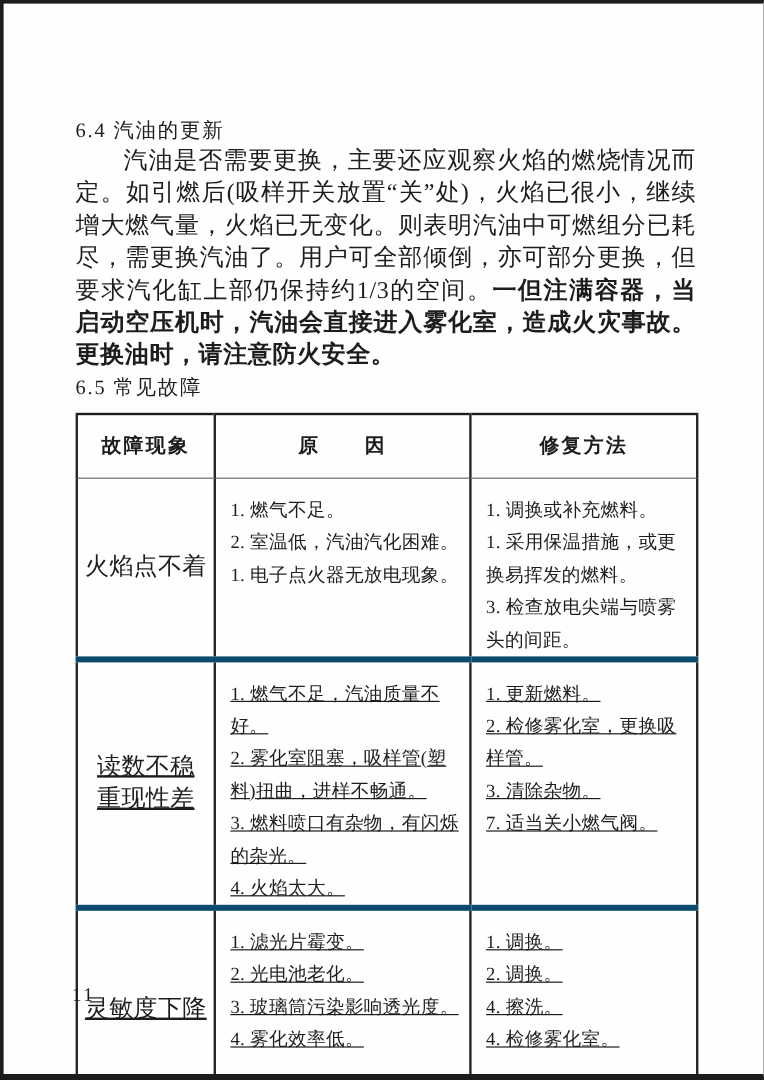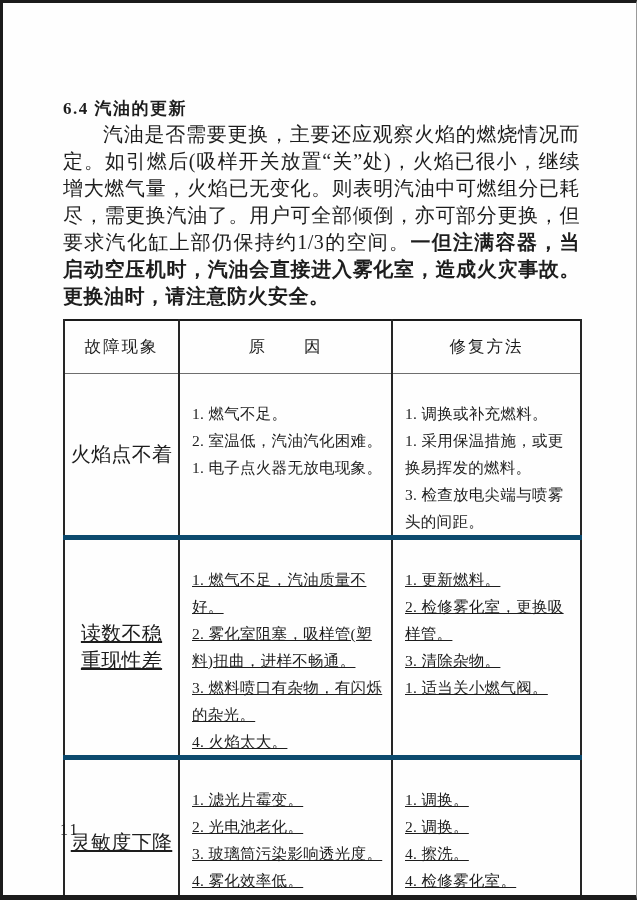--- a/index.html
+++ b/index.html
@@ -12,68 +12,69 @@
     position:relative;width:637px;height:900px;box-sizing:border-box;
     background:#fefefe;overflow:hidden;
     border-top:3px solid #1c1c1c;
     border-left:3px solid #1c1c1c;
     border-bottom:5px solid #1c1c1c;
     border-right:1px solid #9a9a9a;
   }
   .content{position:absolute;left:60px;top:93px;width:517px;}
   .heading{
     font-size:17px;line-height:25px;margin:0;
-    letter-spacing:1.5px;white-space:nowrap;font-weight:bold;
+    letter-spacing:1.5px;white-space:nowrap;
   }
   .para{
     margin:0;font-size:20px;line-height:27px;
     text-indent:2em;text-align:justify;letter-spacing:0.5px;
   }
   .para strong{
     font-family:"Liberation Sans","DejaVu Sans",sans-serif;
     font-weight:700;
   }
   table.fault{
     margin-top:9px;width:100%;border-collapse:collapse;table-layout:fixed;
     border:2px solid #1b1b1b;
   }
   table.fault th, table.fault td{
     border-left:2px solid #262626;border-right:2px solid #262626;
     box-sizing:border-box;
   }
   table.fault thead th{
-    height:53px;font-size:16.5px;font-weight:400;text-align:center;
+    height:53px;font-size:16.5px;font-weight:700;text-align:center;
     vertical-align:middle;border-bottom:1px solid #6e6e6e;letter-spacing:2px;
   }
   table.fault tbody tr + tr td{border-top:5px solid #0c4a6e;text-decoration:underline;}
   table.fault tbody tr:nth-child(1){height:148px;}
   table.fault tbody tr:nth-child(2){height:155px;}
   table.fault tbody tr:nth-child(3){height:170px;}
   td.col-symptom{
     text-align:center;vertical-align:middle;font-size:20px;
     line-height:29px;letter-spacing:1.5px;
   }
   td.col-causes, td.col-fixes{
-    vertical-align:top;padding:26px 6px 0 12px;font-size:15.5px;
+    vertical-align:top;padding:13px 6px 0 12px;font-size:15.5px;
   }
   .cell-line{line-height:27px;letter-spacing:0.3px;}
   .page-number{
     position:absolute;left:57px;bottom:56px;font-size:16px;letter-spacing:2px;
   }
 </style>
 </head>
 <body>
 
 <div class="page">
   <div class="content">
 
     <div class="heading">6.4 汽油的更新</div>
 
     <p class="para"><span>汽油是否需要更换，主要还应观察火焰的燃烧情况而定。如引燃后(吸样开关放置“关”处)，火焰已很小，继续增大燃气量，火焰已无变化。则表明汽油中可燃组分已耗尽，需更换汽油了。用户可全部倾倒，亦可部分更换，但要求汽化缸上部仍保持约1/3的空间。</span><strong>一但注满容器，当启动空压机时，汽油会直接进入雾化室，造成火灾事故。更换油时，请注意防火安全。</strong></p>
 
+    <div class="heading">6.5 常见故障</div>
 
     <table class="fault">
       <colgroup>
         <col style="width:115px">
         <col style="width:213px">
         <col style="width:189px">
       </colgroup>
       <thead>
         <tr>
           <th>故障现象</th>
@@ -105,21 +106,21 @@
             <td class="col-causes">
               <div class="cell-line">1. 燃气不足，汽油质量不好。</div>
               <div class="cell-line">2. 雾化室阻塞，吸样管(塑料)扭曲，进样不畅通。</div>
               <div class="cell-line">3. 燃料喷口有杂物，有闪烁的杂光。</div>
               <div class="cell-line">4. 火焰太大。</div>
             </td>
             <td class="col-fixes">
               <div class="cell-line">1. 更新燃料。</div>
               <div class="cell-line">2. 检修雾化室，更换吸样管。</div>
               <div class="cell-line">3. 清除杂物。</div>
-              <div class="cell-line">1. 适当关小燃气阀。</div>
+              <div class="cell-line">7. 适当关小燃气阀。</div>
             </td>
           </tr>
           <tr>
             <td class="col-symptom">
               <div class="cell-line">灵敏度下降</div>
             </td>
             <td class="col-causes">
               <div class="cell-line">1. 滤光片霉变。</div>
               <div class="cell-line">2. 光电池老化。</div>
               <div class="cell-line">3. 玻璃筒污染影响透光度。</div>

